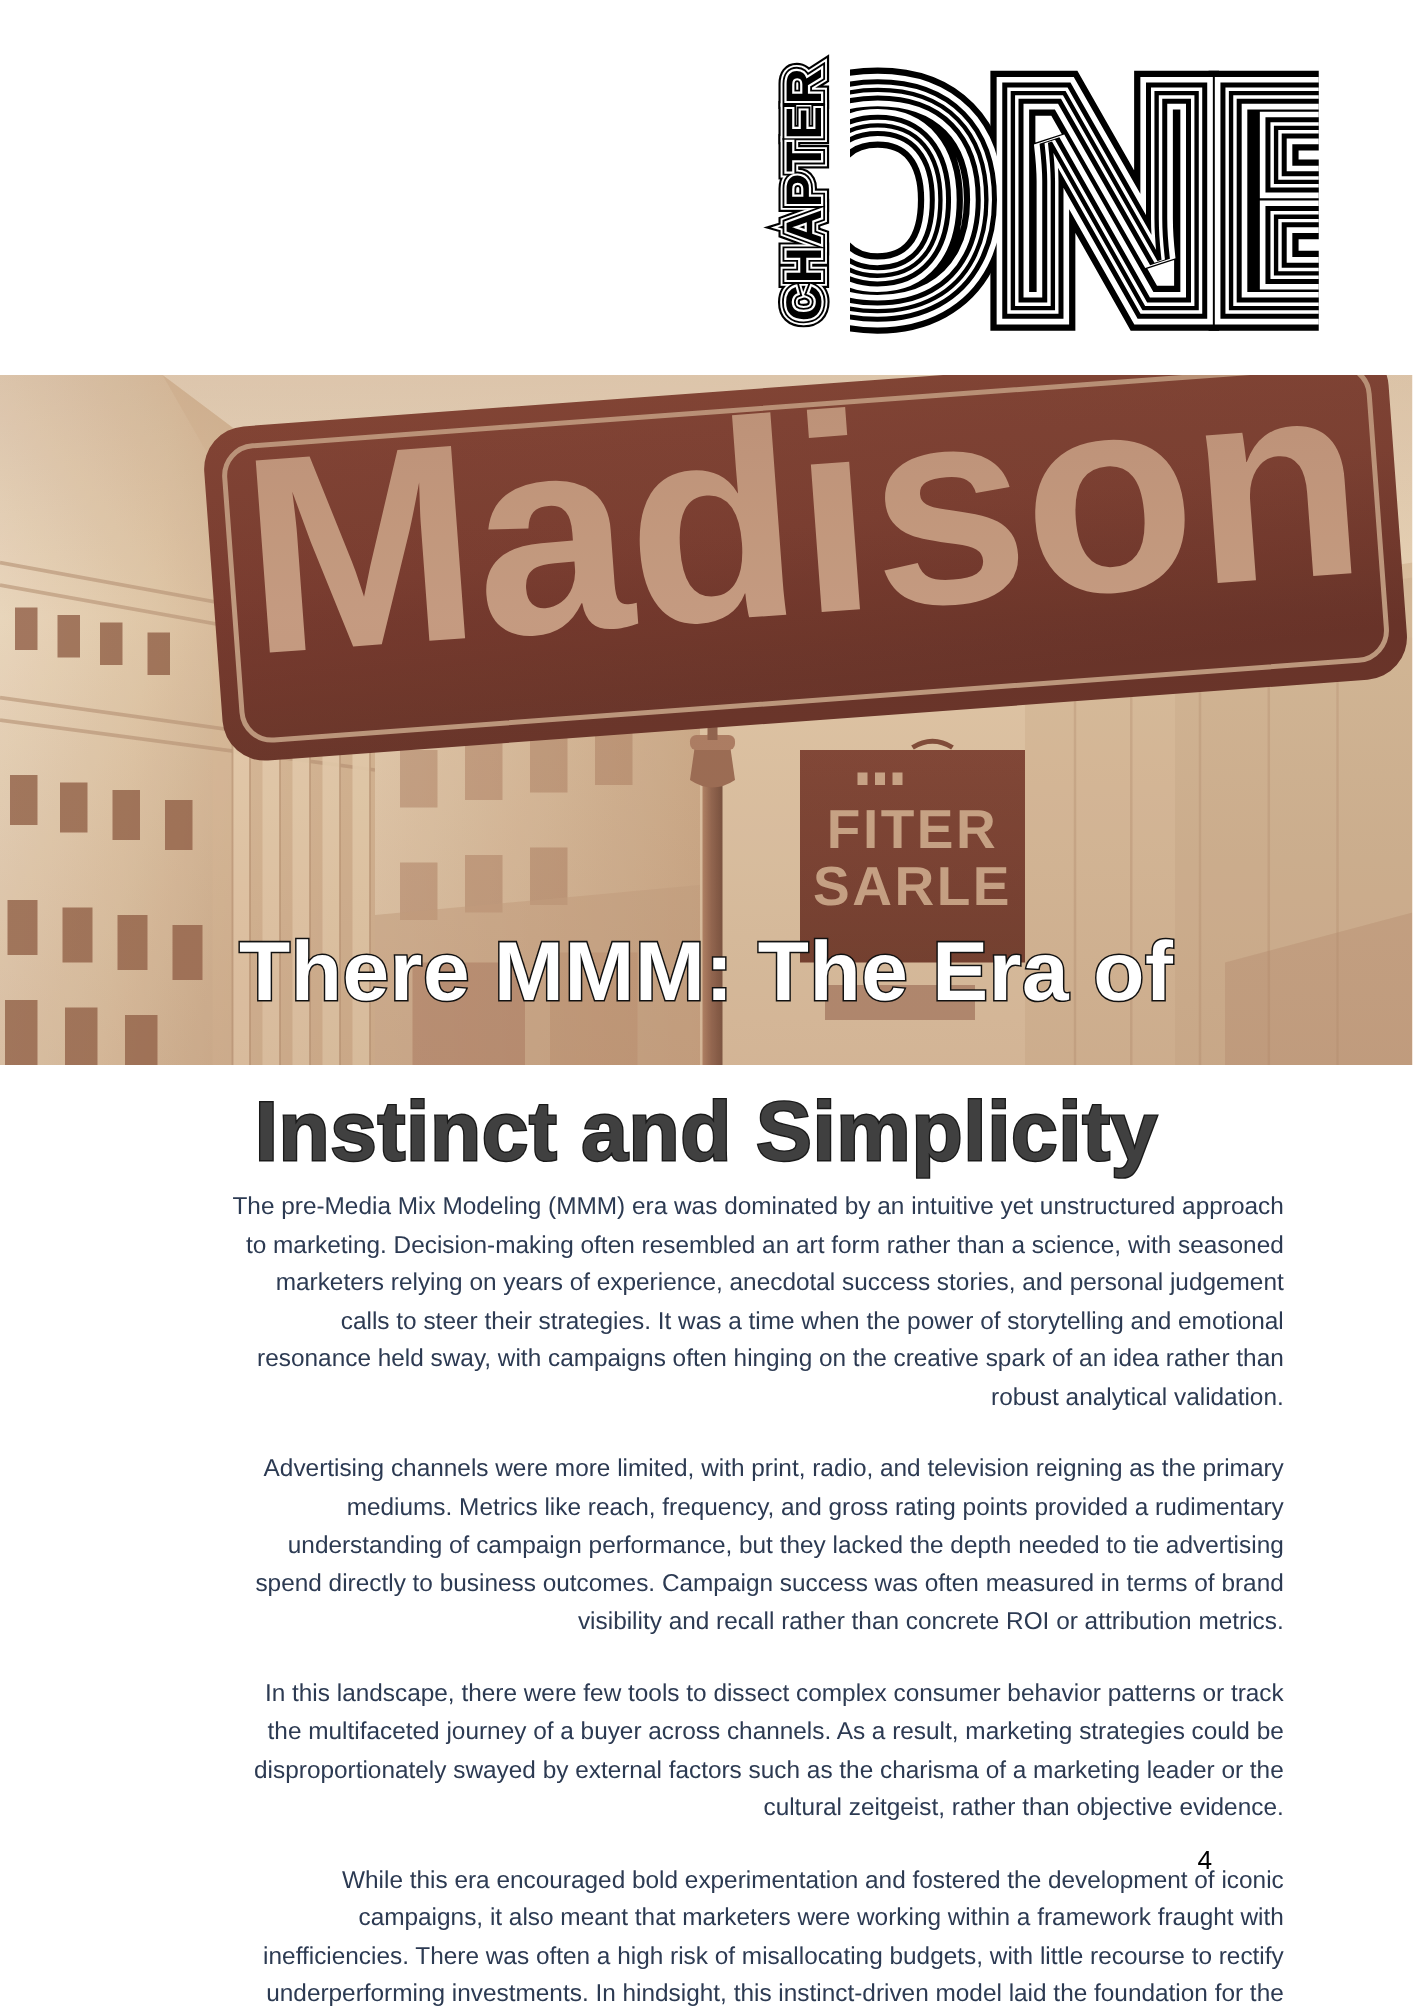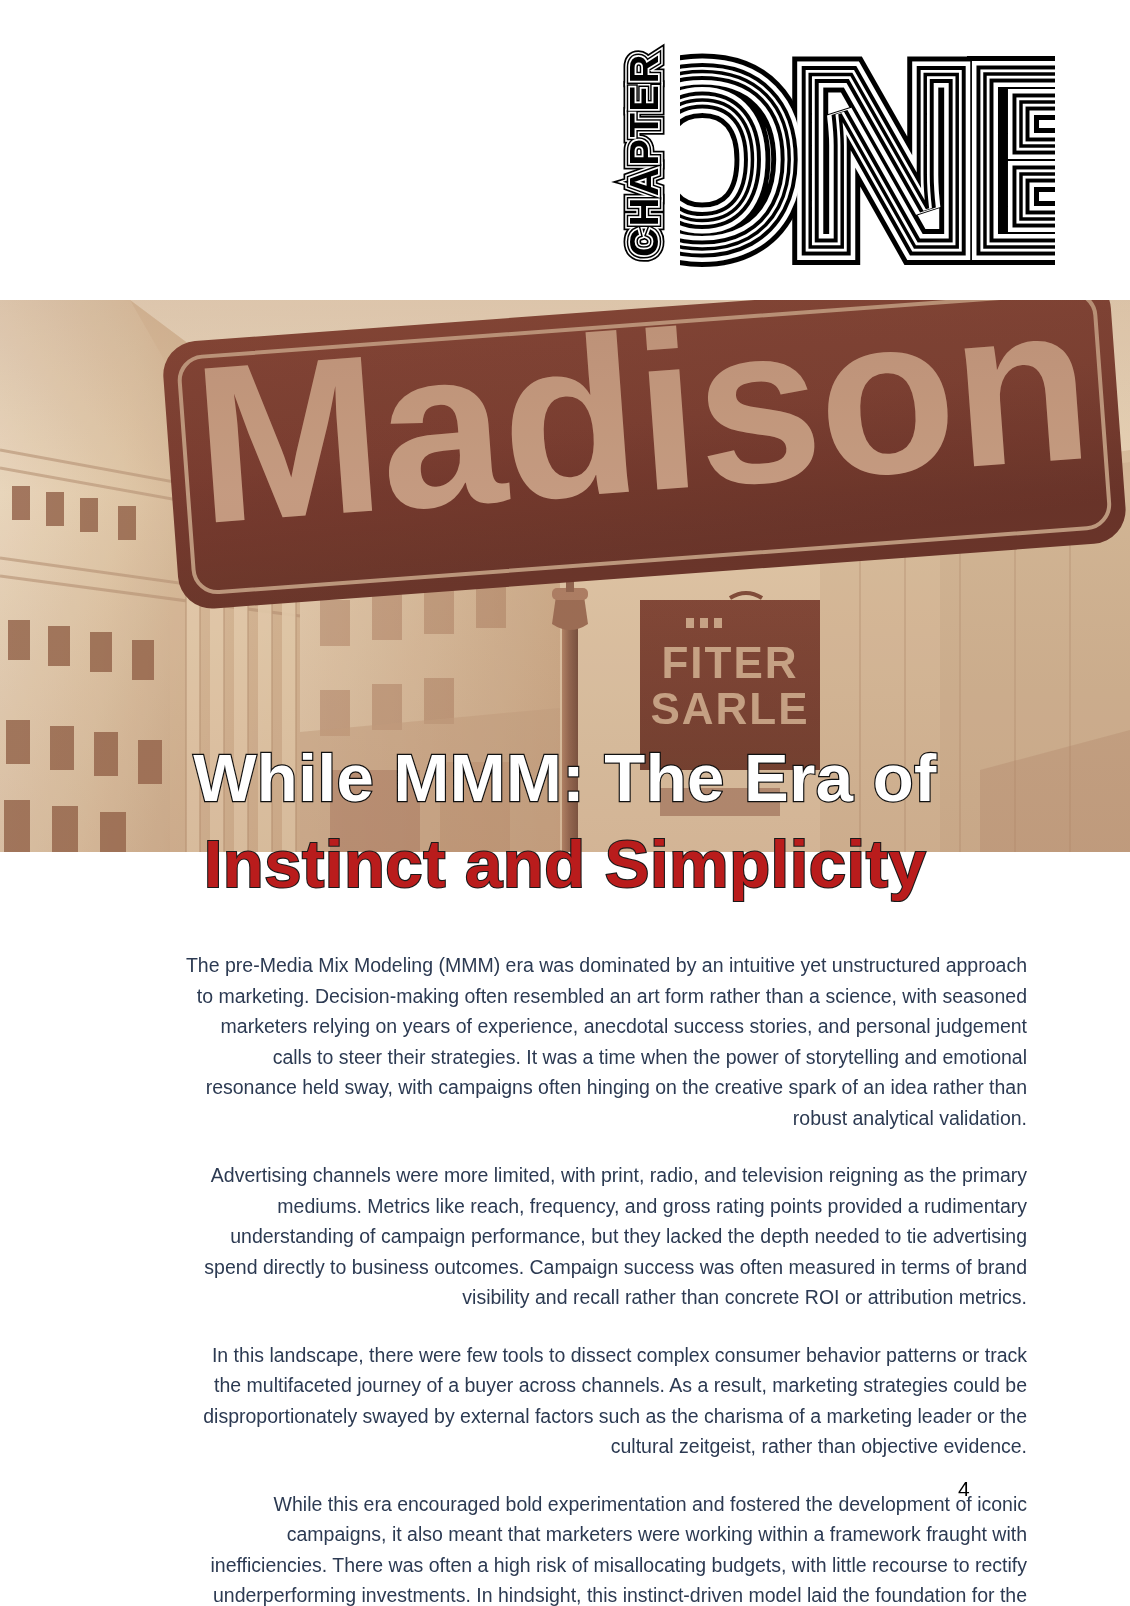--- a/index.html
+++ b/index.html
@@ -74,21 +74,22 @@
     letter-spacing: 0.5px;
     color: #ffffff;
     -webkit-text-stroke: 2.4px #111111;
     paint-order: stroke fill;
     text-align: center;
     white-space: nowrap;
     margin: 0;
     padding: 0 26px;
   }
   .title-line-2 {
-    color: #b91c1c;
+    color: #404040;
+    margin-top: 42px;
     -webkit-text-stroke: 2.2px #1a1a1a;
   }
 
   
   .body-copy {
     position: absolute;
     left: 182px;
     top: 950px;
     width: 845px;
   }
@@ -300,21 +301,21 @@
 
       <path d="M730,298 q16,-10 32,0" fill="none" stroke="#7a4636" stroke-width="4"></path>
 
       <rect x="0" y="0" width="1130" height="552" fill="url(#vign)"></rect>
       <rect x="0" y="0" width="1130" height="552" fill="#b07a50" opacity="0.10"></rect>
     </g>
   </svg>
 </div>
 
 <div class="title-block">
-  <div class="title-line">While MMM: The Era of</div>
+  <div class="title-line">There MMM: The Era of</div>
   <div class="title-line title-line-2">Instinct and Simplicity</div>
 </div>
 
 <div class="body-copy">
   <p>The pre-Media Mix Modeling (MMM) era was dominated by an intuitive yet unstructured approach to marketing. Decision-making often resembled an art form rather than a science, with seasoned marketers relying on years of experience, anecdotal success stories, and personal judgement calls to steer their strategies. It was a time when the power of storytelling and emotional resonance held sway, with campaigns often hinging on the creative spark of an idea rather than robust analytical validation.</p>
   <p>Advertising channels were more limited, with print, radio, and television reigning as the primary mediums. Metrics like reach, frequency, and gross rating points provided a rudimentary understanding of campaign performance, but they lacked the depth needed to tie advertising spend directly to business outcomes. Campaign success was often measured in terms of brand visibility and recall rather than concrete ROI or attribution metrics.</p>
   <p>In this landscape, there were few tools to dissect complex consumer behavior patterns or track the multifaceted journey of a buyer across channels. As a result, marketing strategies could be disproportionately swayed by external factors such as the charisma of a marketing leader or the cultural zeitgeist, rather than objective evidence.</p>
   <p>While this era encouraged bold experimentation and fostered the development of iconic campaigns, it also meant that marketers were working within a framework fraught with inefficiencies. There was often a high risk of misallocating budgets, with little recourse to rectify underperforming investments. In hindsight, this instinct-driven model laid the foundation for the</p>
 </div>
 

